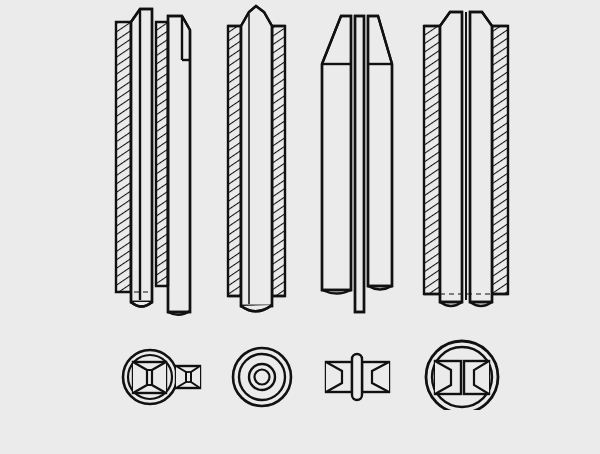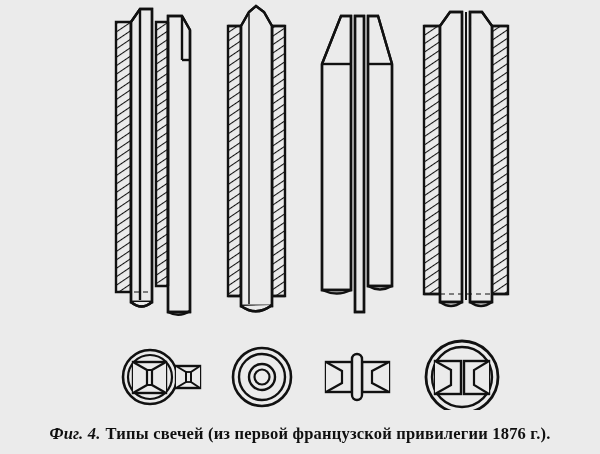--- a/index.html
+++ b/index.html
@@ -201,17 +201,14 @@
         <rect x="435" y="361" width="26" height="33" fill="#ebebeb" stroke-width="2.4"></rect>
         <path d="M435,361 L451,370 L451,385 L435,394" fill="#ebebeb" stroke-width="2.2"></path>
 
         <rect x="464" y="361" width="25" height="33" fill="#ebebeb" stroke-width="2.4"></rect>
         <path d="M489,361 L474,370 L474,385 L489,394" fill="#ebebeb" stroke-width="2.2"></path>
       </g>
 
     </g>
   </svg>
 
-  <div id="caption">
-    <span class="cap-line"><span class="cap-figno">Фиг. 4.</span><span class="cap-sp"></span><span>Типы свечей (из первой французской привилегии 1876 г.).</span></span>
-  </div>
 
 </div>
 
 </body></html>

